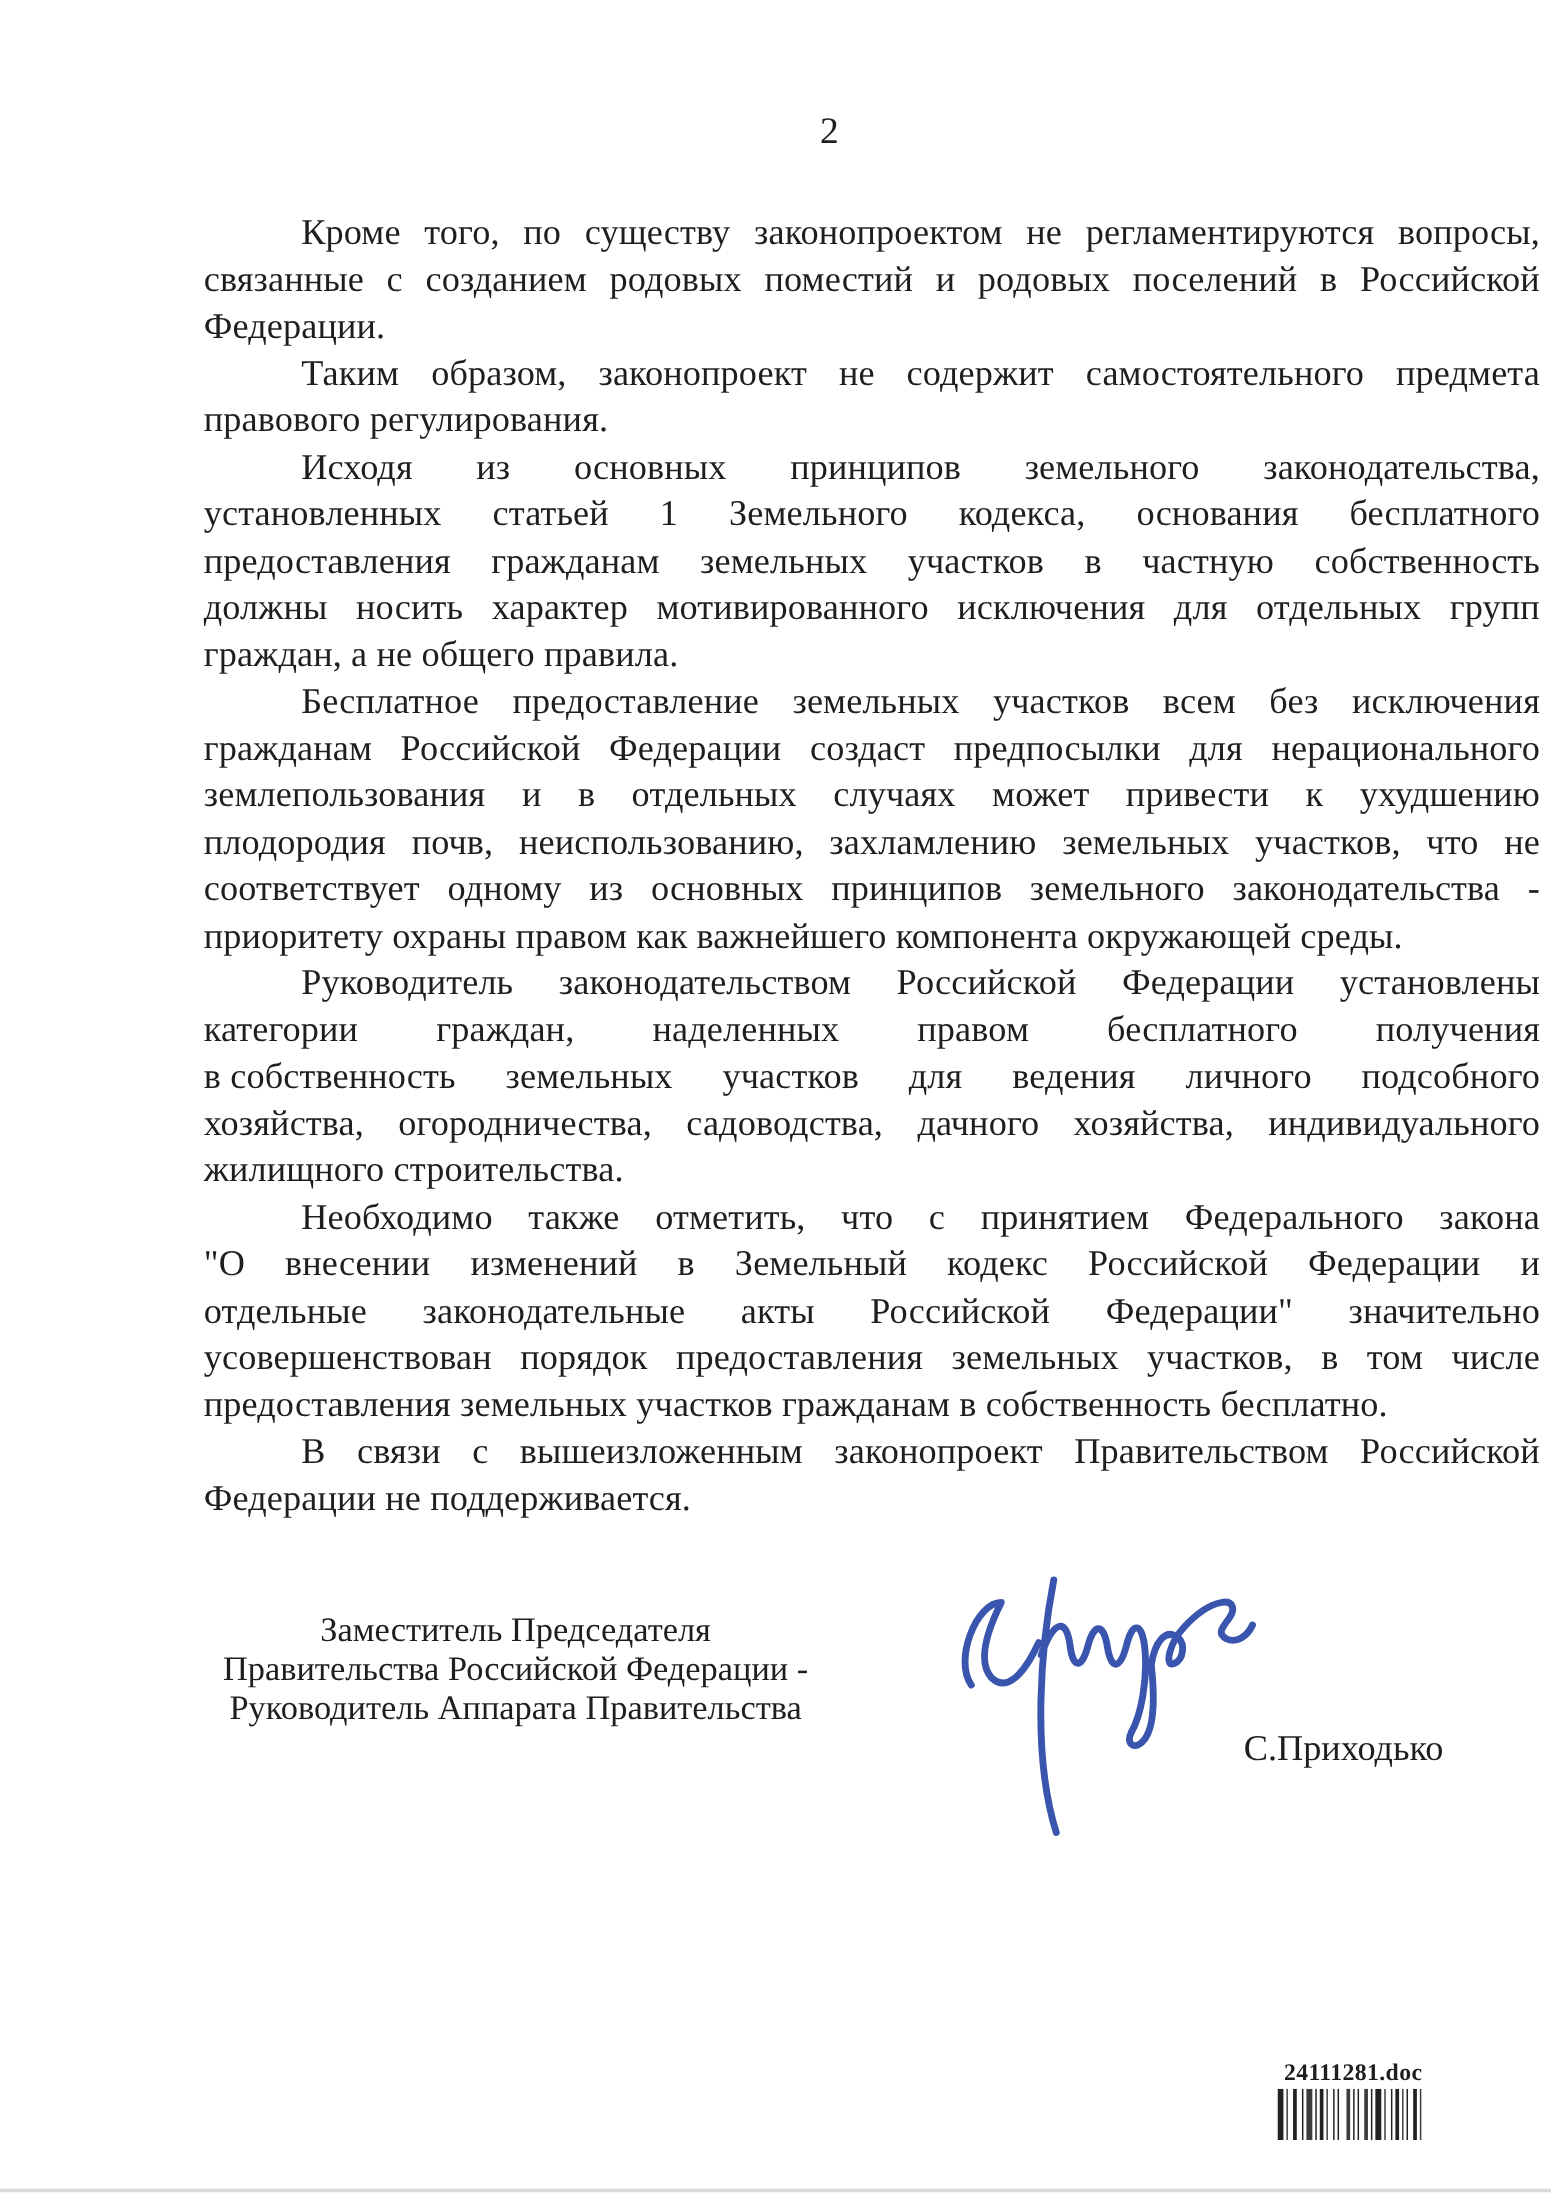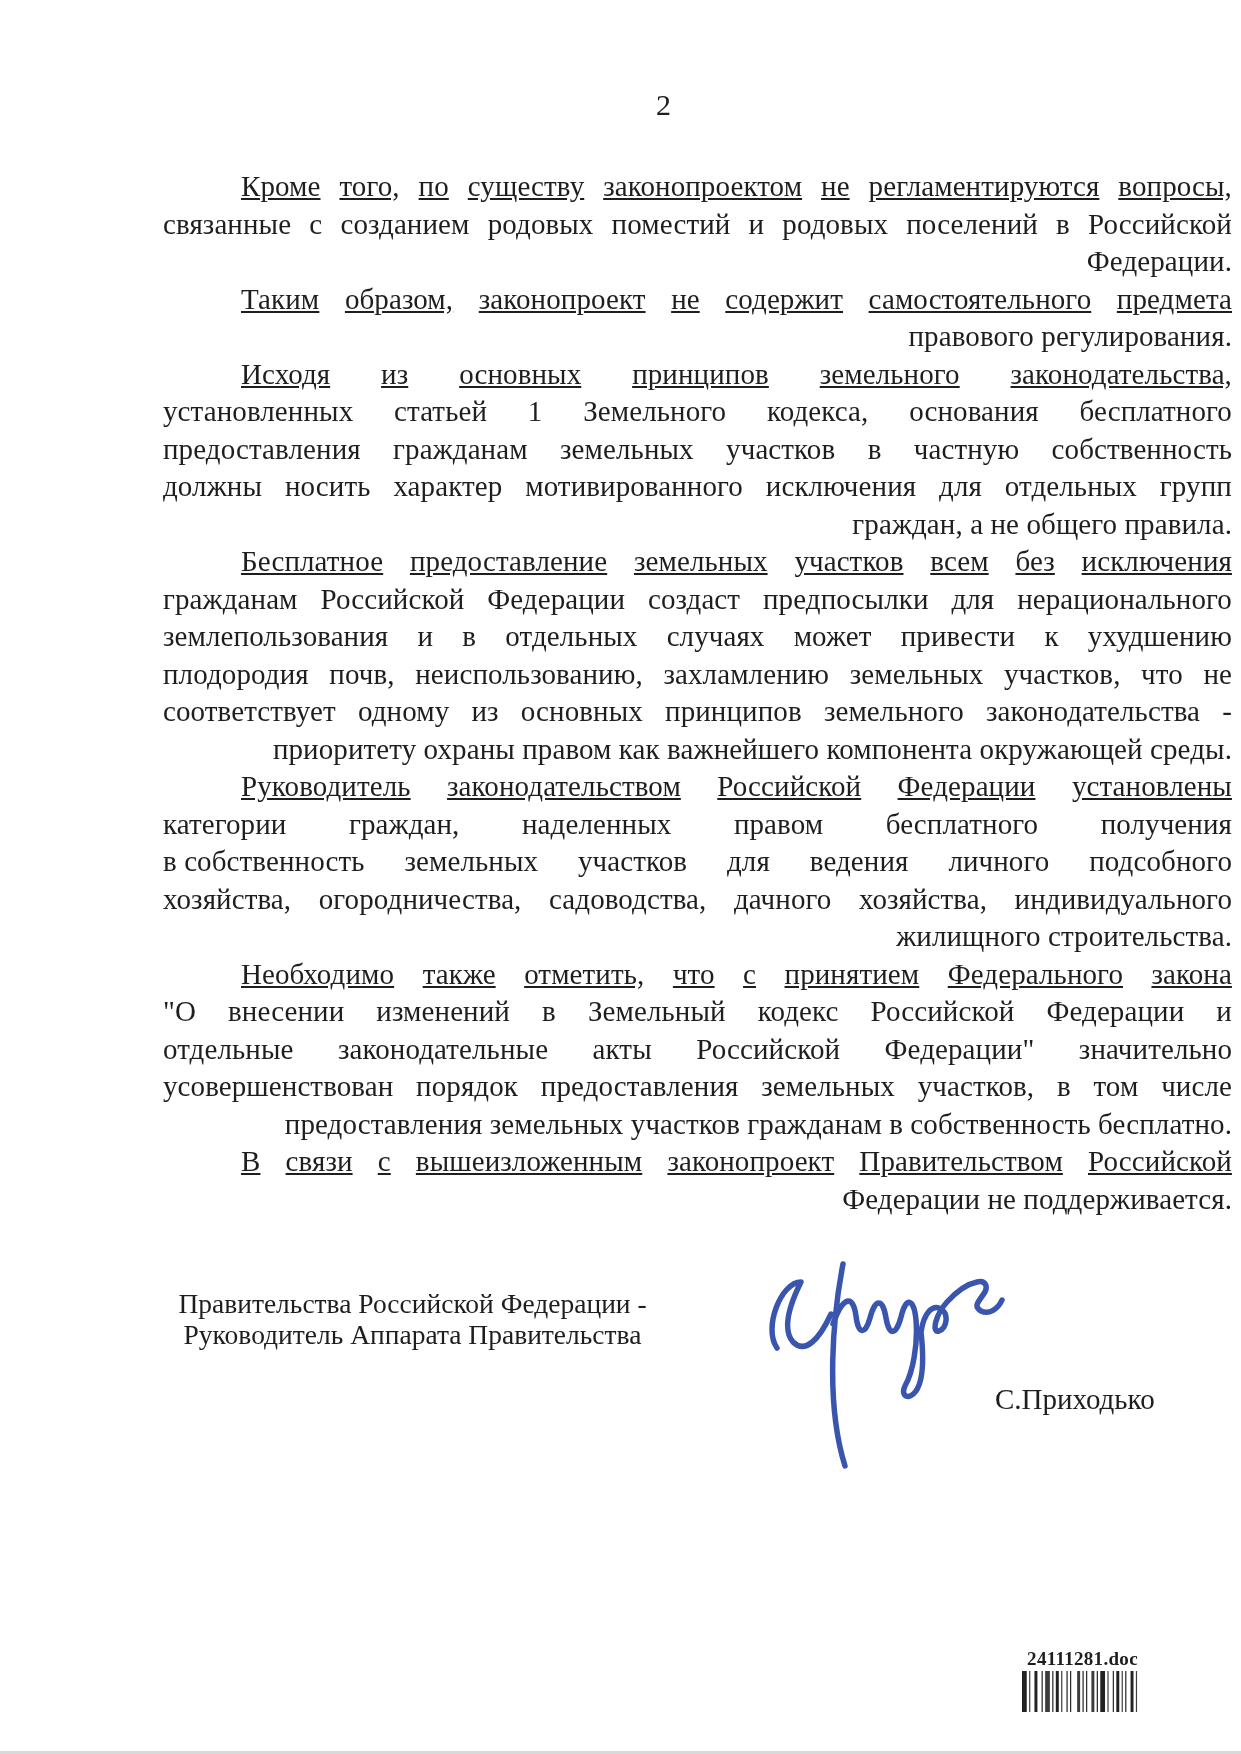--- a/index.html
+++ b/index.html
@@ -17,22 +17,22 @@
     position:absolute;left:656px;top:90px;
     font-size:30px;line-height:30px;
   }
   
   .body-text{
     position:absolute;left:163px;top:168px;width:1069px;
     font-size:29px;line-height:37.5px;
     letter-spacing:0.1px;
   }
   .body-text .line{display:flex;justify-content:space-between;}
-  .body-text .line.first{padding-left:78px;text-decoration:underline;}
-  .body-text .line.last{display:block;text-align:right;}
+  .body-text .line.first{padding-left:78px;}
+  .body-text .line.last{display:block;text-align:left;}
   .body-text .line span{white-space:pre;}
   
   .sign-title{
     position:absolute;left:162px;top:1288px;width:501px;
     font-size:27.5px;line-height:31px;text-align:center;
   }
   .sign-name{
     position:absolute;left:995px;top:1384px;
     font-size:29px;line-height:31px;white-space:nowrap;text-align:center;
   }
@@ -257,20 +257,21 @@
         <span>с</span>
         <span>вышеизложенным</span>
         <span>законопроект</span>
         <span>Правительством</span>
         <span>Российской</span>
       </div>
       <div class="line last">Федерации не поддерживается.</div>
     </div>
 
   <div class="sign-title">
+    <div>Заместитель Председателя</div>
     <div>Правительства Российской Федерации -</div>
     <div>Руководитель Аппарата Правительства</div>
   </div>
 
   <div class="sign-name">С.Приходько</div>
 
   <svg class="signature-svg" width="258" height="218" viewBox="0 0 258 218" fill="none">
     <path d="M 22 96
          C 8 76, 26 30, 46 30
          C 36 50, 26 76, 38 90

